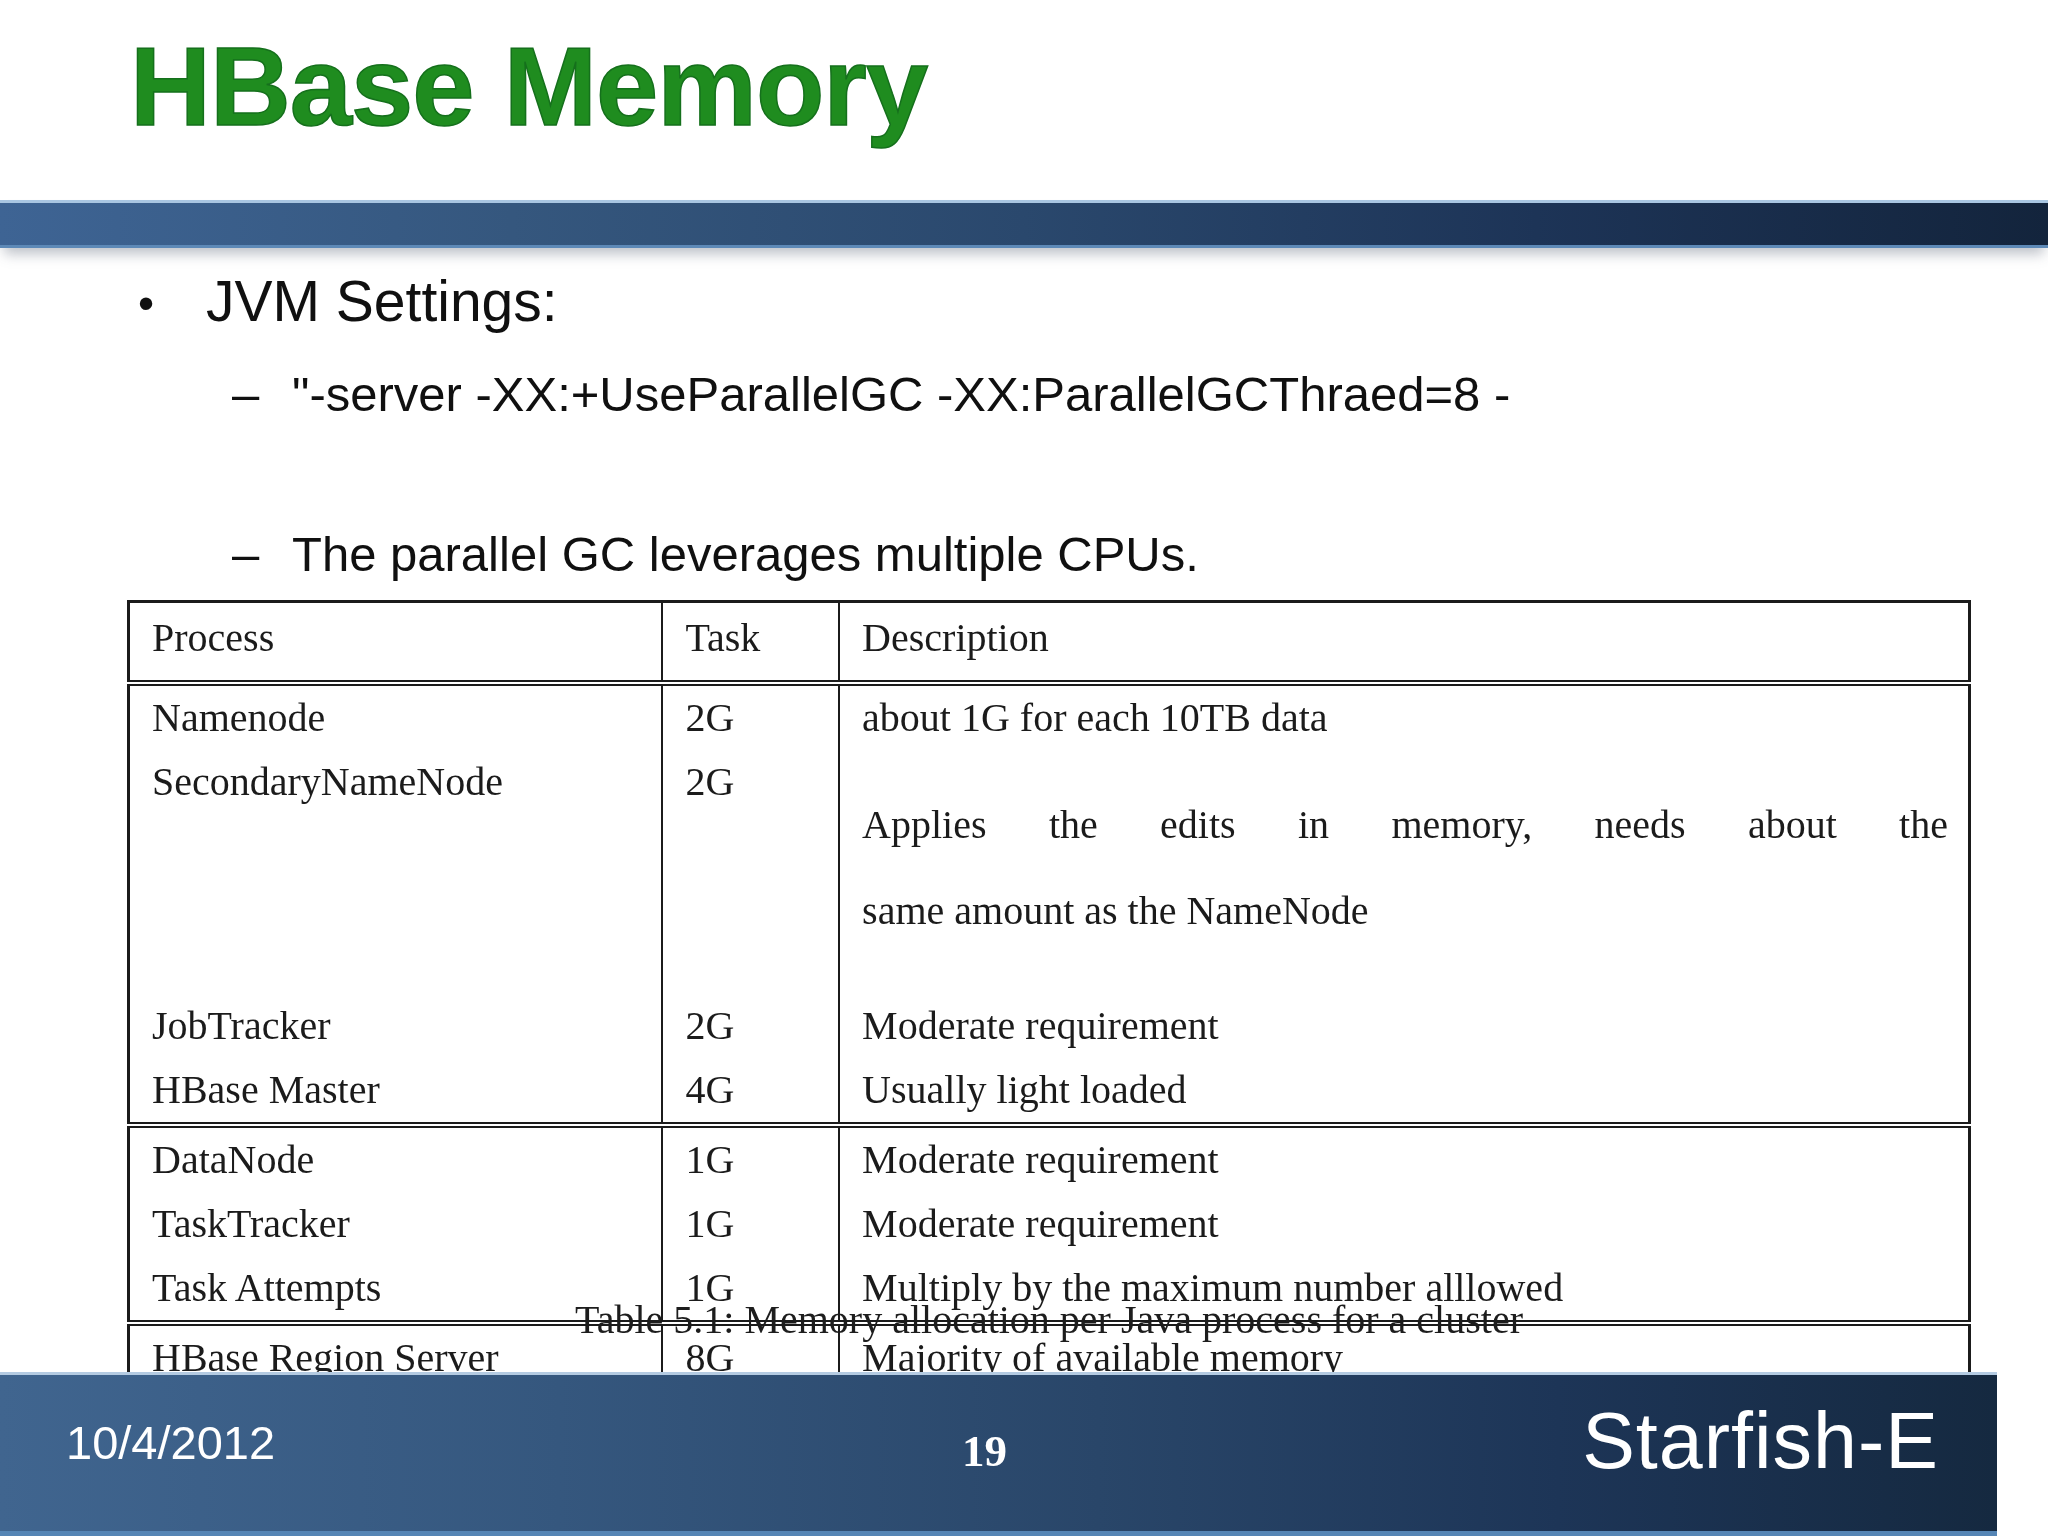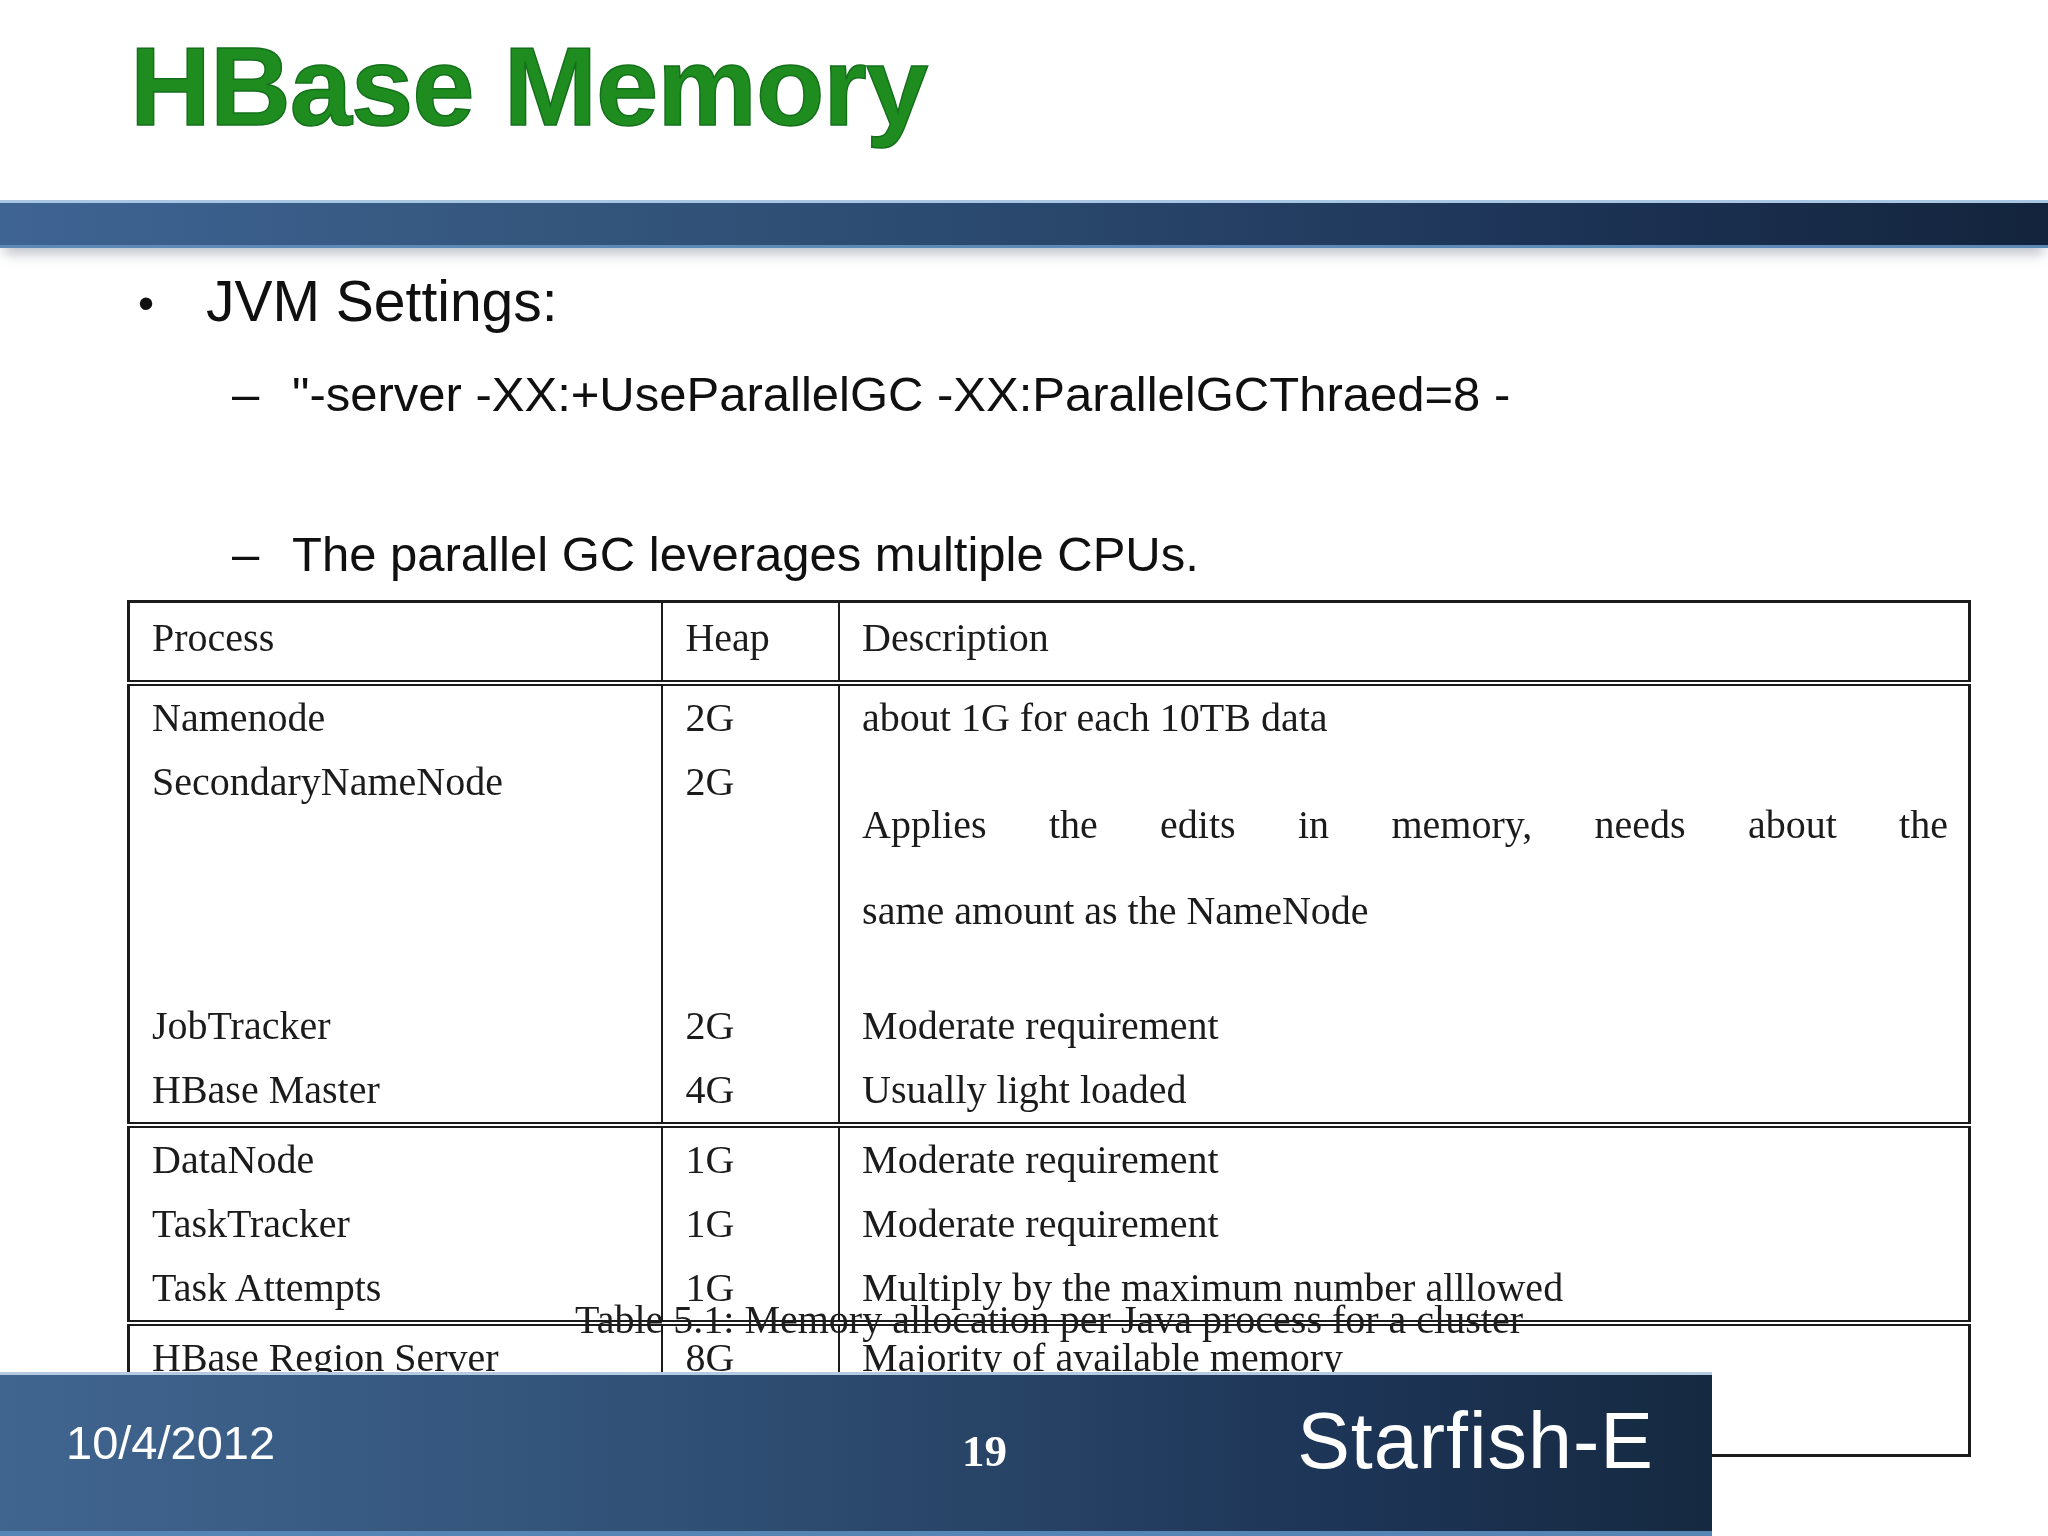--- a/index.html
+++ b/index.html
@@ -62,21 +62,21 @@
   .mem-table .jline1{display:block;text-align:justify;text-align-last:justify;margin-top:43px;}
   .mem-table .jline2{display:block;margin-top:32px;}
   
   .table-caption{
     position:absolute;left:127px;top:1296px;width:1844px;
     text-align:center;font-family:"Liberation Serif","DejaVu Serif",serif;
     font-size:40px;color:#1d1d1d;z-index:1;
   }
   
   .footer-bar{
-    position:absolute;left:0;top:1372px;width:1712px;height:164px;
+    position:absolute;left:0;top:1372px;width:1997px;height:164px;
     box-sizing:border-box;z-index:2;
     border-top:3px solid #b4cbe2;
     border-bottom:5px solid #5585b5;
     background:linear-gradient(90deg,#40658f 0%,#35577e 28%,#294669 55%,#1d3557 78%,#152940 100%);
   }
   .footer-date{
     position:absolute;left:66px;top:40px;
     font-size:47px;color:#ffffff;
   }
   .footer-page{
@@ -115,21 +115,21 @@
 
 <table class="mem-table">
   <colgroup>
       <col class="c1">
       <col class="c2">
       <col class="c3">
     </colgroup>
   <thead>
     <tr>
       <th class="col-proc">Process</th>
-      <th class="col-heap">Heap</th>
+      <th class="col-heap">Task</th>
       <th class="col-desc">Description</th>
     </tr>
   </thead>
   <tbody class="grp-1">
     <tr>
       <td class="col-proc">Namenode</td>
       <td class="col-heap">2G</td>
       <td class="col-desc">about 1G for each 10TB data</td>
     </tr>
     <tr class="row-tall">

